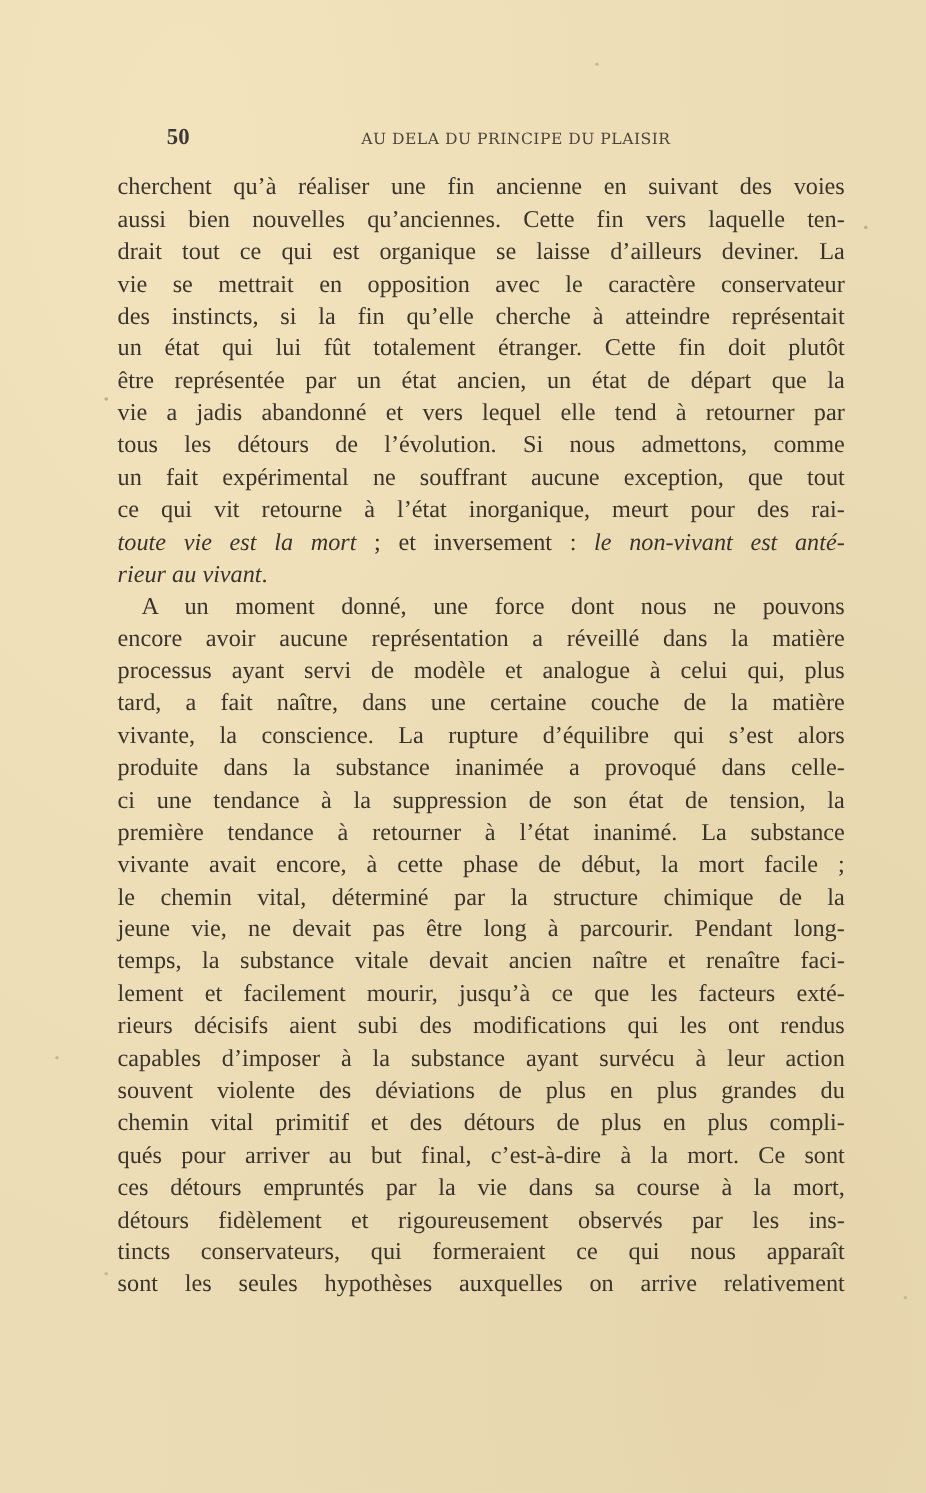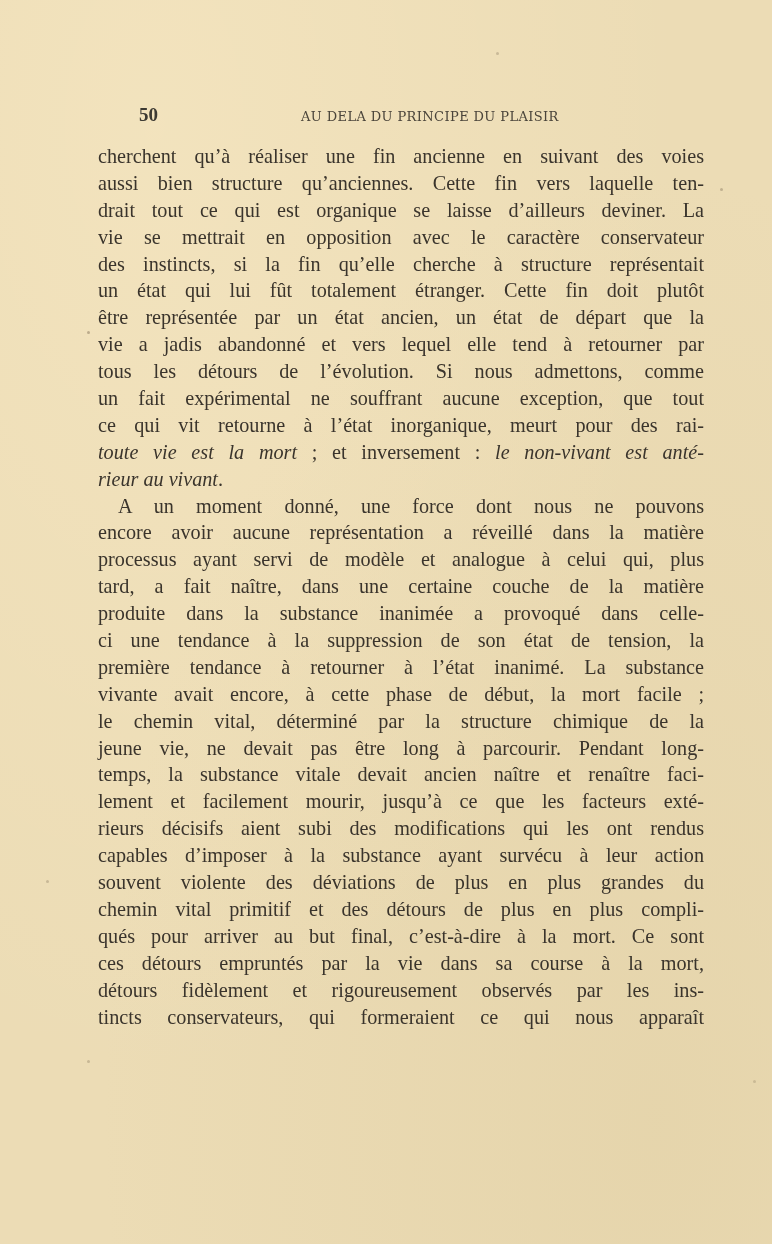--- a/index.html
+++ b/index.html
@@ -51,52 +51,54 @@
 <body>
 
 <div class="page">
   <div class="running-head">
     <span class="page-number">50</span>
     <span class="running-title">AU DELA DU PRINCIPE DU PLAISIR</span>
   </div>
 
   <div class="body-text" id="body-text">
       <span class="line"><span>cherchent qu’à réaliser une fin ancienne en suivant des voies</span></span>
-      <span class="line"><span>aussi bien structure qu’anciennes. Cette fin vers laquelle ten-</span></span>
+      <span class="line"><span>aussi bien nouvelles qu’anciennes. Cette fin vers laquelle ten-</span></span>
       <span class="line"><span>drait tout ce qui est organique se laisse d’ailleurs deviner. La</span></span>
       <span class="line"><span>vie se mettrait en opposition avec le caractère conservateur</span></span>
-      <span class="line"><span>des instincts, si la fin qu’elle cherche à structure représentait</span></span>
+      <span class="line"><span>des instincts, si la fin qu’elle cherche à atteindre représentait</span></span>
       <span class="line"><span>un état qui lui fût totalement étranger. Cette fin doit plutôt</span></span>
       <span class="line"><span>être représentée par un état ancien, un état de départ que la</span></span>
       <span class="line"><span>vie a jadis abandonné et vers lequel elle tend à retourner par</span></span>
       <span class="line"><span>tous les détours de l’évolution. Si nous admettons, comme</span></span>
       <span class="line"><span>un fait expérimental ne souffrant aucune exception, que tout</span></span>
       <span class="line"><span>ce qui vit retourne à l’état inorganique, meurt pour des rai-</span></span>
       <span class="line"><span class="it">toute vie est la mort</span><span> ; et inversement : </span><span class="it">le non-vivant est anté-</span></span>
       <span class="line last"><span class="it">rieur au vivant</span><span>.</span></span>
       <span class="line indent"><span>A un moment donné, une force dont nous ne pouvons</span></span>
       <span class="line"><span>encore avoir aucune représentation a réveillé dans la matière</span></span>
       <span class="line"><span>processus ayant servi de modèle et analogue à celui qui, plus</span></span>
       <span class="line"><span>tard, a fait naître, dans une certaine couche de la matière</span></span>
+      <span class="line"><span>vivante, la conscience. La rupture d’équilibre qui s’est alors</span></span>
       <span class="line"><span>produite dans la substance inanimée a provoqué dans celle-</span></span>
       <span class="line"><span>ci une tendance à la suppression de son état de tension, la</span></span>
       <span class="line"><span>première tendance à retourner à l’état inanimé. La substance</span></span>
       <span class="line"><span>vivante avait encore, à cette phase de début, la mort facile ;</span></span>
       <span class="line"><span>le chemin vital, déterminé par la structure chimique de la</span></span>
       <span class="line"><span>jeune vie, ne devait pas être long à parcourir. Pendant long-</span></span>
       <span class="line"><span>temps, la substance vitale devait ancien naître et renaître faci-</span></span>
       <span class="line"><span>lement et facilement mourir, jusqu’à ce que les facteurs exté-</span></span>
       <span class="line"><span>rieurs décisifs aient subi des modifications qui les ont rendus</span></span>
       <span class="line"><span>capables d’imposer à la substance ayant survécu à leur action</span></span>
       <span class="line"><span>souvent violente des déviations de plus en plus grandes du</span></span>
       <span class="line"><span>chemin vital primitif et des détours de plus en plus compli-</span></span>
       <span class="line"><span>qués pour arriver au but final, c’est-à-dire à la mort. Ce sont</span></span>
       <span class="line"><span>ces détours empruntés par la vie dans sa course à la mort,</span></span>
       <span class="line"><span>détours fidèlement et rigoureusement observés par les ins-</span></span>
       <span class="line"><span>tincts conservateurs, qui formeraient ce qui nous apparaît</span></span>
+      <span class="line"><span>sont les seules hypothèses auxquelles on arrive relativement</span></span>
     </div>
 
   <span class="blot" style="left:496px;top:52px;opacity:.5"></span>
   <span class="blot" style="left:720px;top:188px;opacity:.6"></span>
   <span class="blot" style="left:87px;top:331px;opacity:.7"></span>
   <span class="blot" style="left:46px;top:880px;opacity:.5"></span>
   <span class="blot" style="left:87px;top:1060px;opacity:.5"></span>
   <span class="blot" style="left:753px;top:1080px;opacity:.4"></span>
 </div>
 

